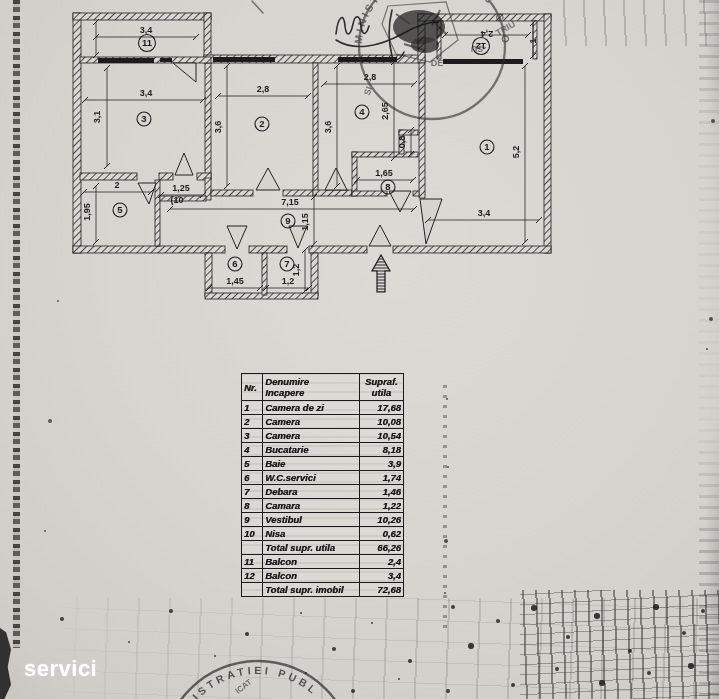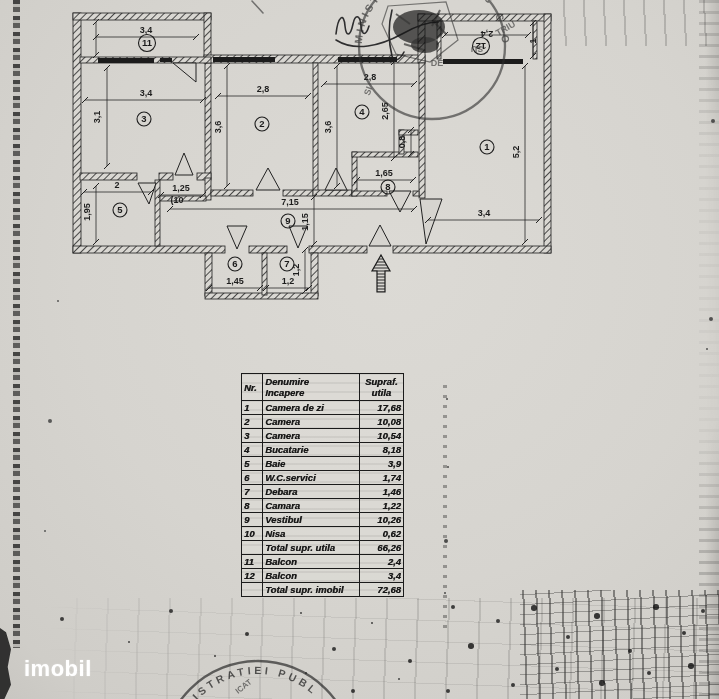--- a/index.html
+++ b/index.html
@@ -450,14 +450,14 @@
 
   <div class="noise edge-left"></div>
   <div class="noise corner-bl"></div>
   <div class="noise band-bottom"></div>
   <div class="noise patch-br"></div>
   <div class="noise edge-right"></div>
   <div class="noise col-dots"></div>
   <div class="noise tr-streaks"></div>
   <div class="noise specks"></div>
 
-  <div class="watermark">imobil</div>
+  <div class="watermark">servici</div>
 </div>
 
 </body></html>

